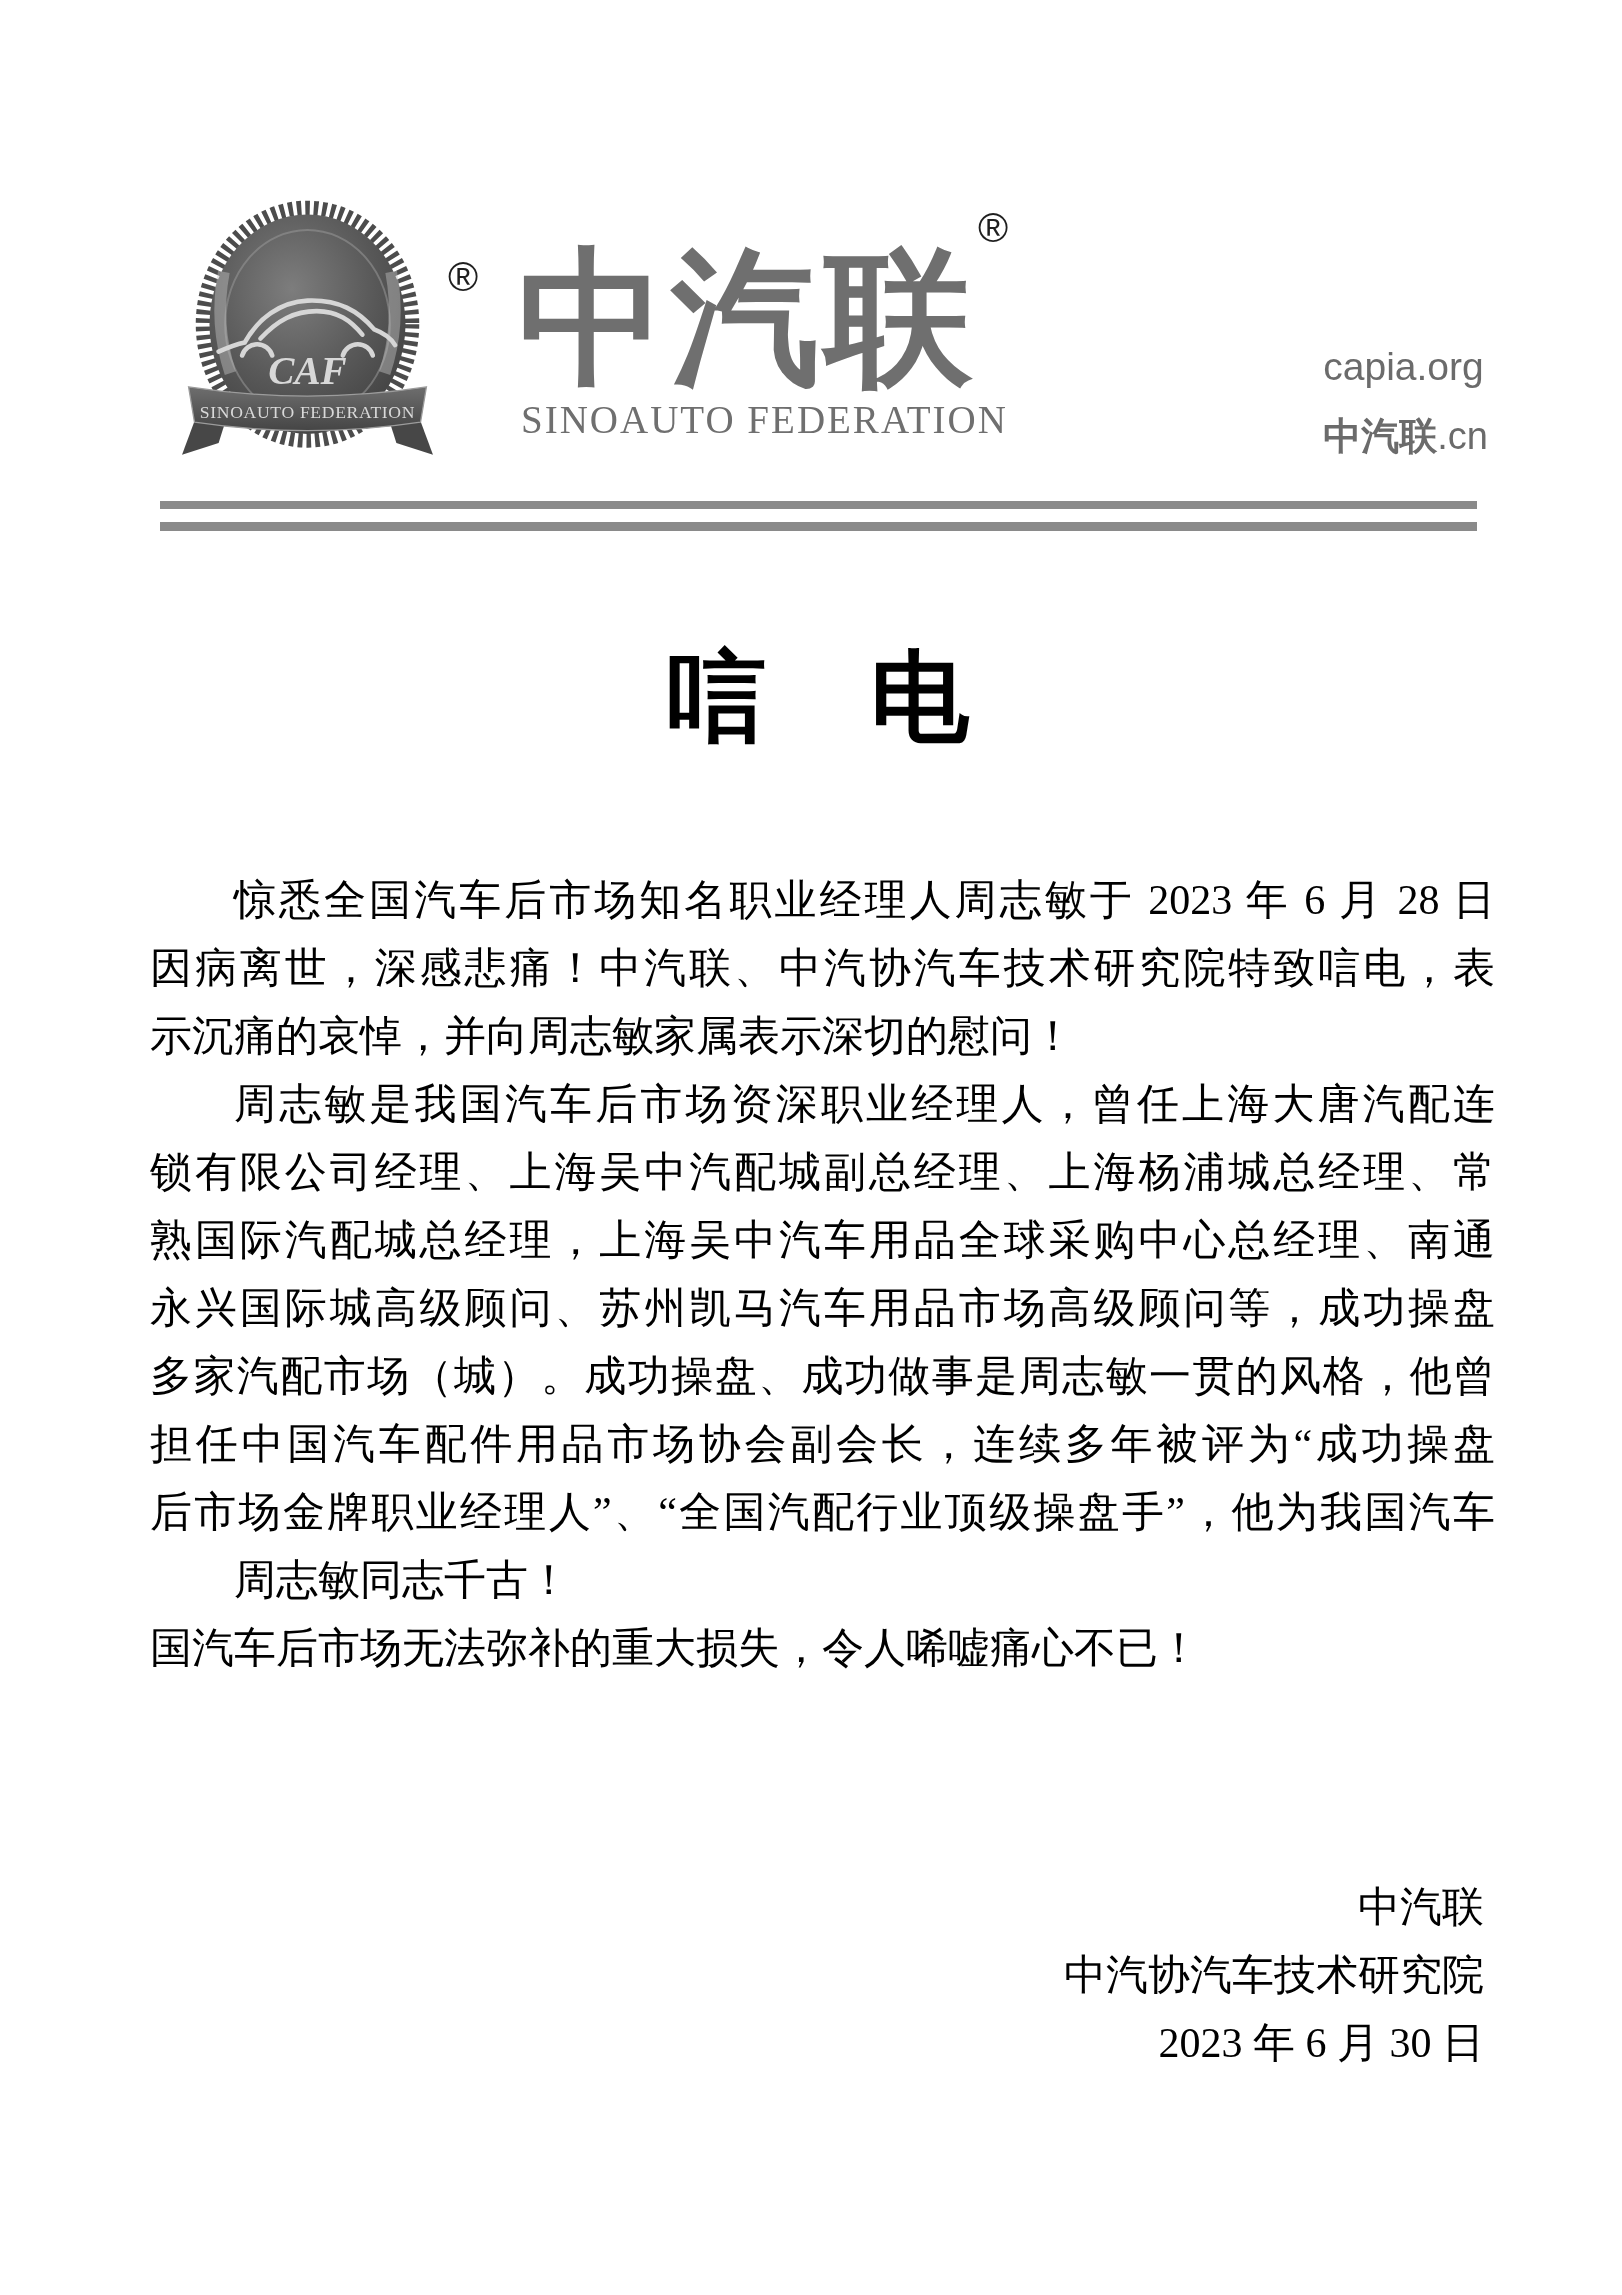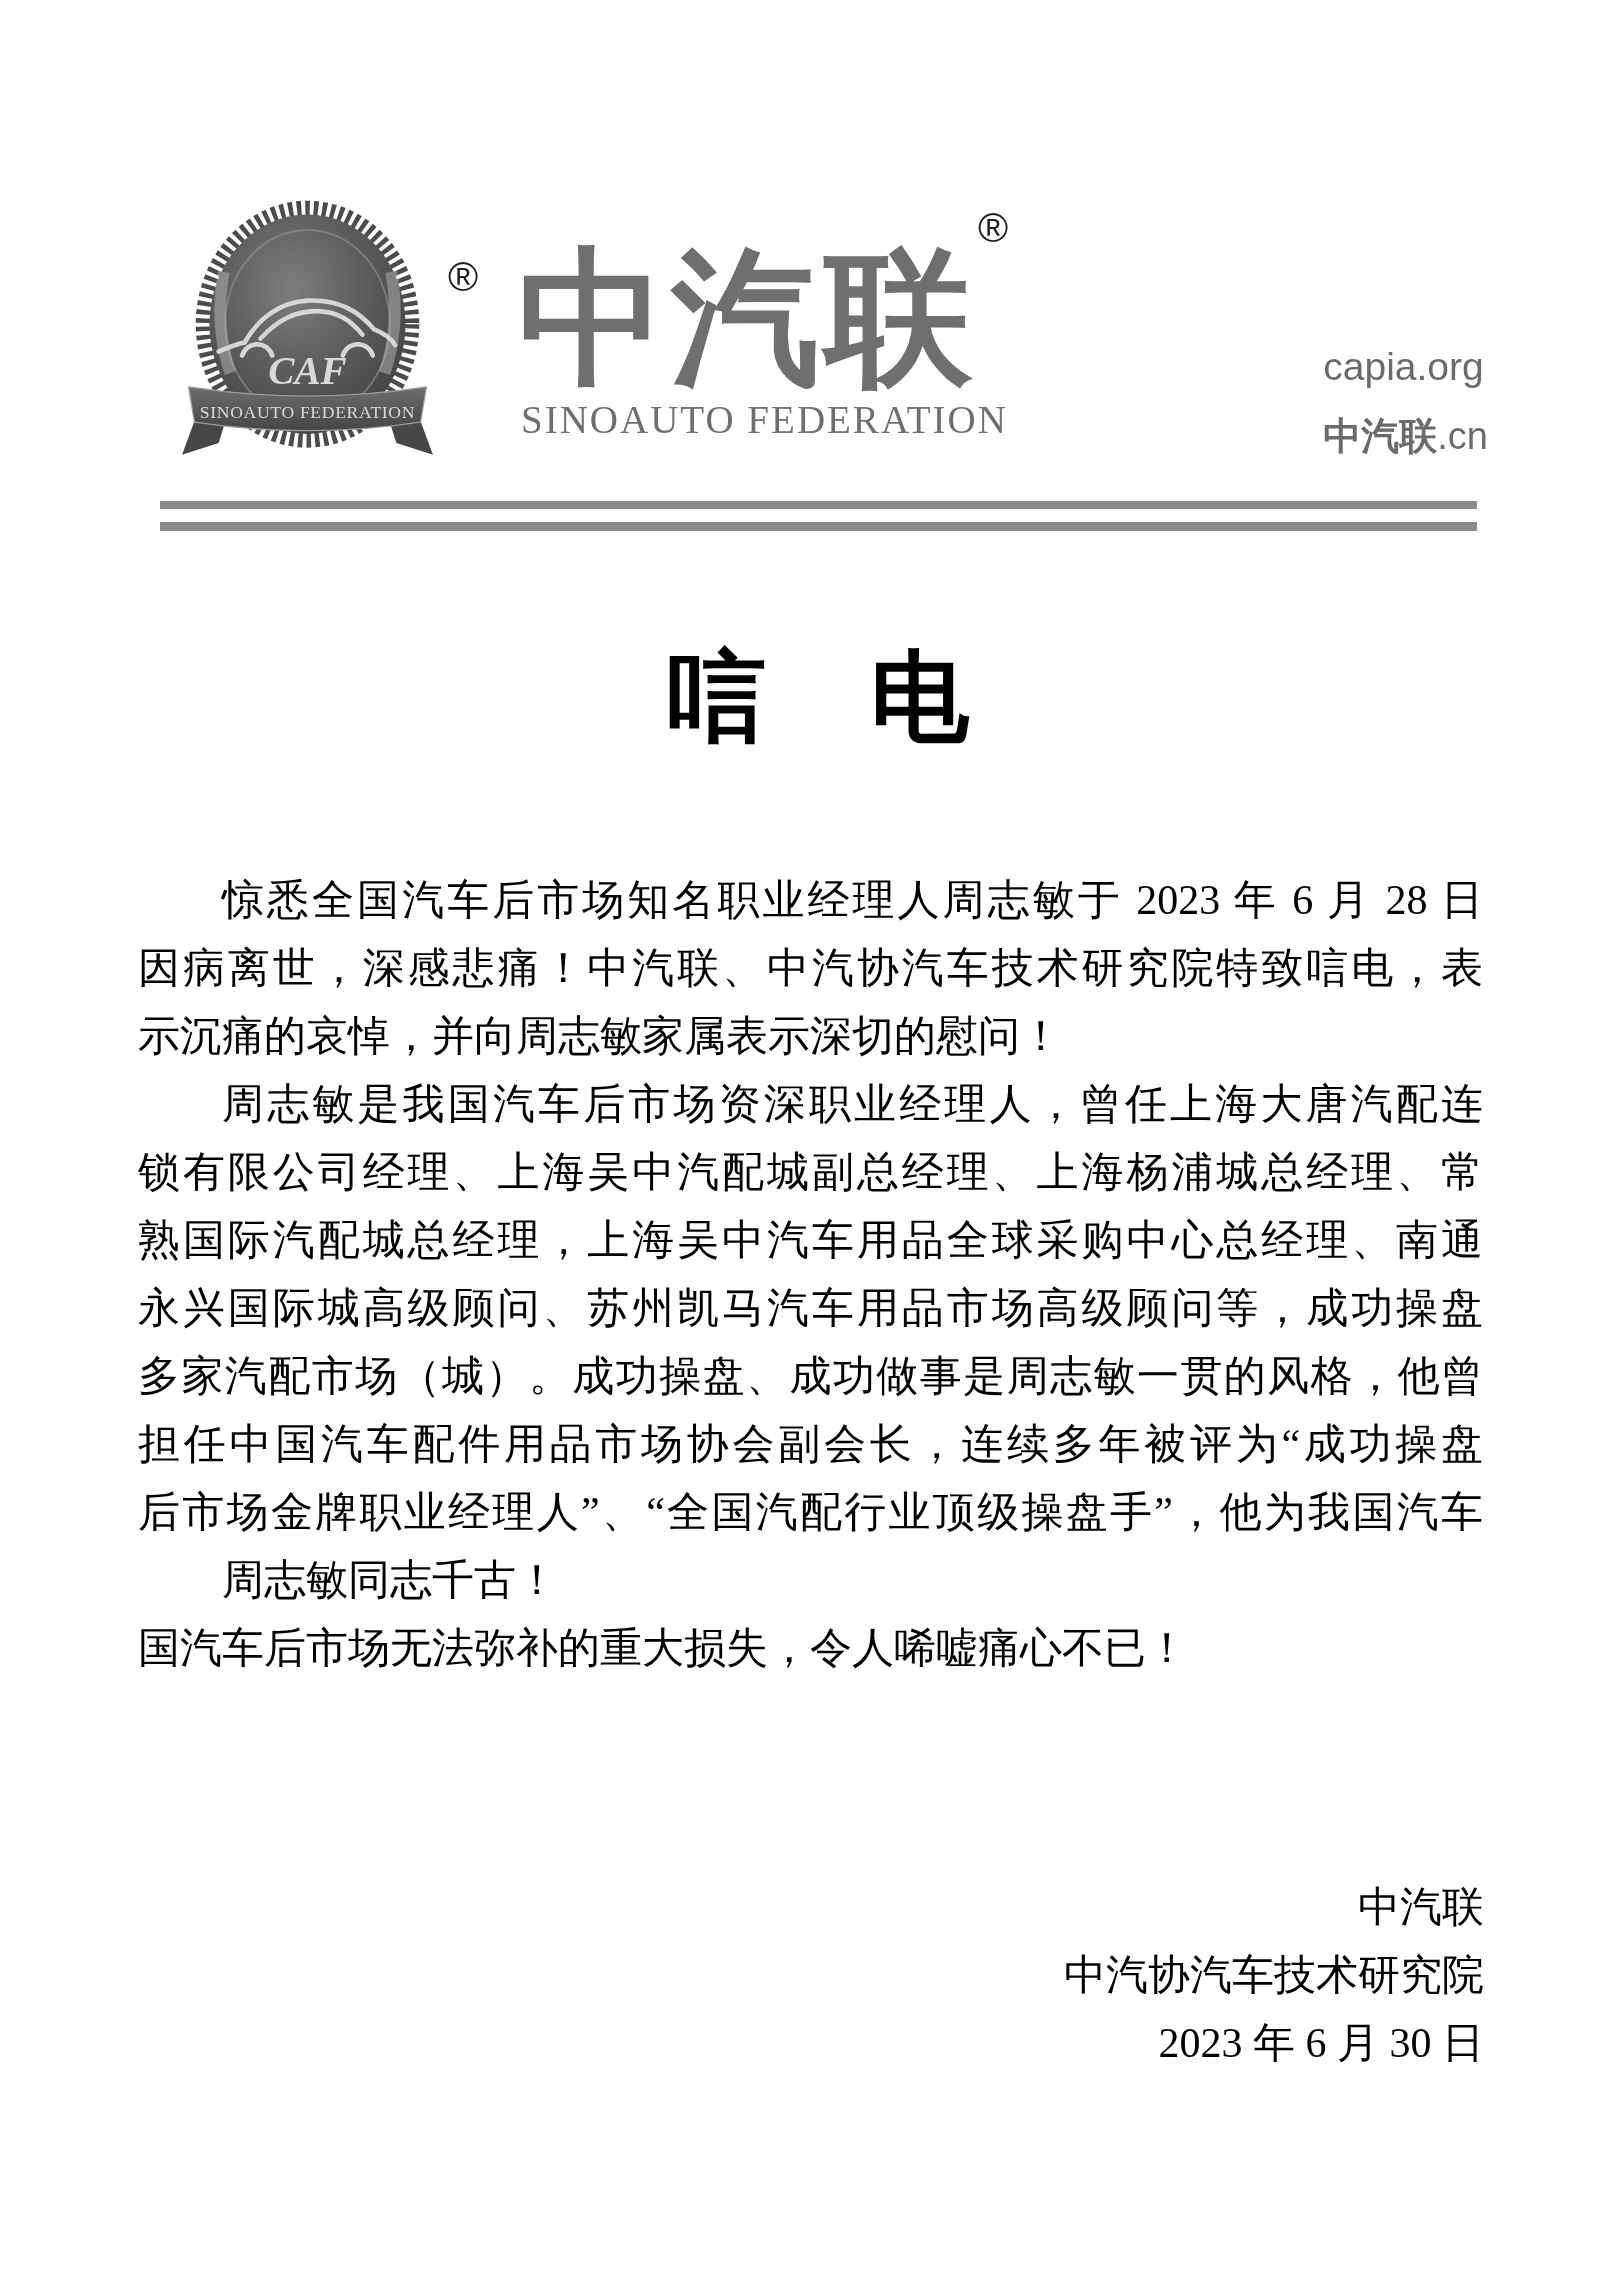--- a/index.html
+++ b/index.html
@@ -41,21 +41,21 @@
 
   
   .title {
     position:absolute; left:147px; top:644px; width:1345px; margin:0;
     text-align:center; font-size:99px; font-weight:bold; line-height:1.1;
     color:#000; letter-spacing:2.6px;
   }
 
   
   .body-text {
-    position:absolute; left:138px; top:866px; width:1345px;
+    position:absolute; left:150px; top:866px; width:1345px;
     font-size:42px; line-height:68px;
   }
   .line { text-align:justify; text-justify:inter-character; }
   .line.fill { text-align-last:justify; }
   .line.indent { text-indent:84px; }
 
   
   .signature {
     position:absolute; left:139px; top:1873px; width:1345px;
     font-size:42px; line-height:68px; text-align:right;

